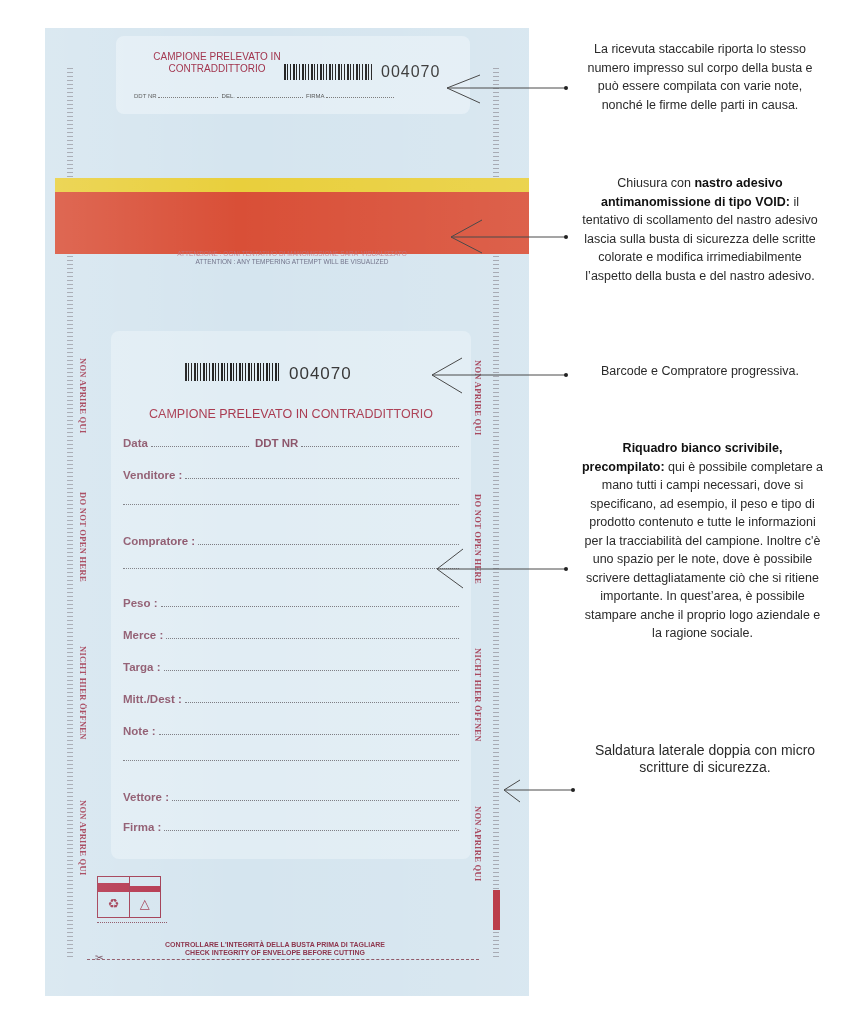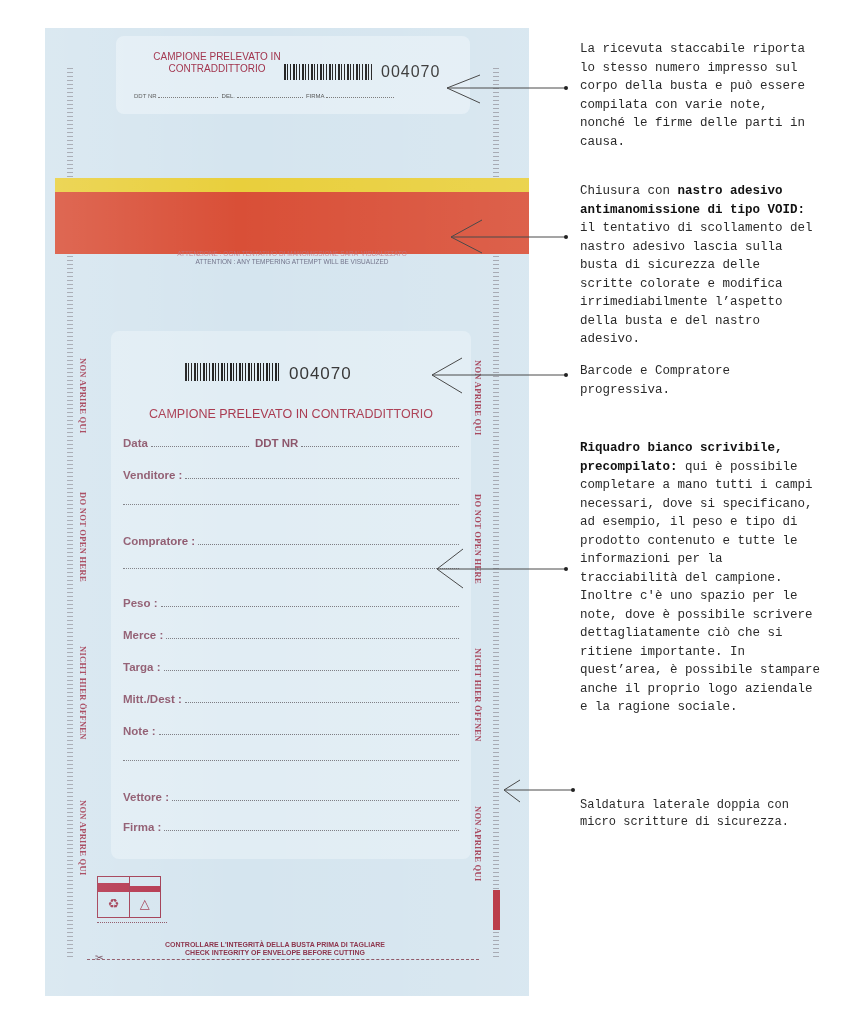--- a/index.html
+++ b/index.html
@@ -26,21 +26,21 @@
   .logos { position:absolute; left:52px; top:848px; width:62px; height:40px; border:1px solid #a03850; display:flex; }
   .logo-cell { flex:1; border-right:1px solid #a03850; position:relative; }
   .logo-cell:last-child { border-right:none; }
   .logo-band { position:absolute; left:0; right:0; top:6px; height:9px; background:#b4344c; }
   .logo-glyph { position:absolute; left:0; right:0; top:18px; text-align:center; font-size:13px; color:#a03850; line-height:18px; }
   .logo-foot { position:absolute; left:52px; top:891px; width:70px; height:3px; border-bottom:1px dotted #8a5060; }
   .cut-text { position:absolute; left:80px; top:913px; width:300px; text-align:center; font-family:"Liberation Sans", sans-serif; font-size:7px; font-weight:bold; line-height:8px; color:#8a3048; }
   .cut-line { position:absolute; left:42px; top:931px; width:392px; border-bottom:1px dashed #8a5060; }
   .scissors { position:absolute; left:50px; top:924px; font-size:10px; color:#6a4050; }
   .red-mark { position:absolute; left:448px; top:862px; width:7px; height:40px; background:#b42a38; }
-  .note { position:absolute; left:580px; font-family:Liberation Mono, monospace; font-size:12.5px; line-height:18.5px; color:#2a2a2a; }
+  .note { position:absolute; left:580px; font-family:Liberation Sans, sans-serif; font-size:12.5px; line-height:18.5px; color:#2a2a2a;text-align:center; }
   .note b { font-weight:bold; color:#111; }
 </style>
 </head>
 <body>
 
 <div class="bag">
 
   <div class="seal-strip" style="left:22px; top:40px; height:890px;"></div>
   <div class="seal-strip" style="left:448px; top:40px; height:890px;"></div>
 
@@ -178,27 +178,27 @@
     <circle cx="566" cy="375" r="2"></circle>
     <circle cx="566" cy="569" r="2"></circle>
     <circle cx="573" cy="790" r="2"></circle>
   </g>
 </svg>
 
 <div class="note" style="top:40px; width:240px;">
   <span>La ricevuta staccabile riporta lo stesso numero impresso sul corpo della busta e può essere compilata con varie note, nonché le firme delle parti in causa.</span>
 </div>
 
-<div class="note" style="top:182px; width:240px;">
+<div class="note" style="top:174px; width:240px;">
   <span>Chiusura con </span><b>nastro adesivo antimanomissione di tipo VOID:</b><span> il tentativo di scollamento del nastro adesivo lascia sulla busta di sicurezza delle scritte colorate e modifica irrimediabilmente l’aspetto della busta e del nastro adesivo.</span>
 </div>
 
 <div class="note" style="top:362px; width:240px;">
   <span>Barcode e Compratore progressiva.</span>
 </div>
 
 <div class="note" style="top:439px; width:245px;">
   <b>Riquadro bianco scrivibile, precompilato:</b><span> qui è possibile completare a mano tutti i campi necessari, dove si specificano, ad esempio, il peso e tipo di prodotto contenuto e tutte le informazioni per la tracciabilità del campione. Inoltre c'è uno spazio per le note, dove è possibile scrivere dettagliatamente ciò che si ritiene importante. In quest’area, è possibile stampare anche il proprio logo aziendale e la ragione sociale.</span>
 </div>
 
-<div class="note" style="top:797px; width:250px; font-size:12px; line-height:17px;">
+<div class="note" style="top:742px; width:250px; font-size:14px; line-height:17px;">
   <span>Saldatura laterale doppia con micro scritture di sicurezza.</span>
 </div>
 
 </body></html>

